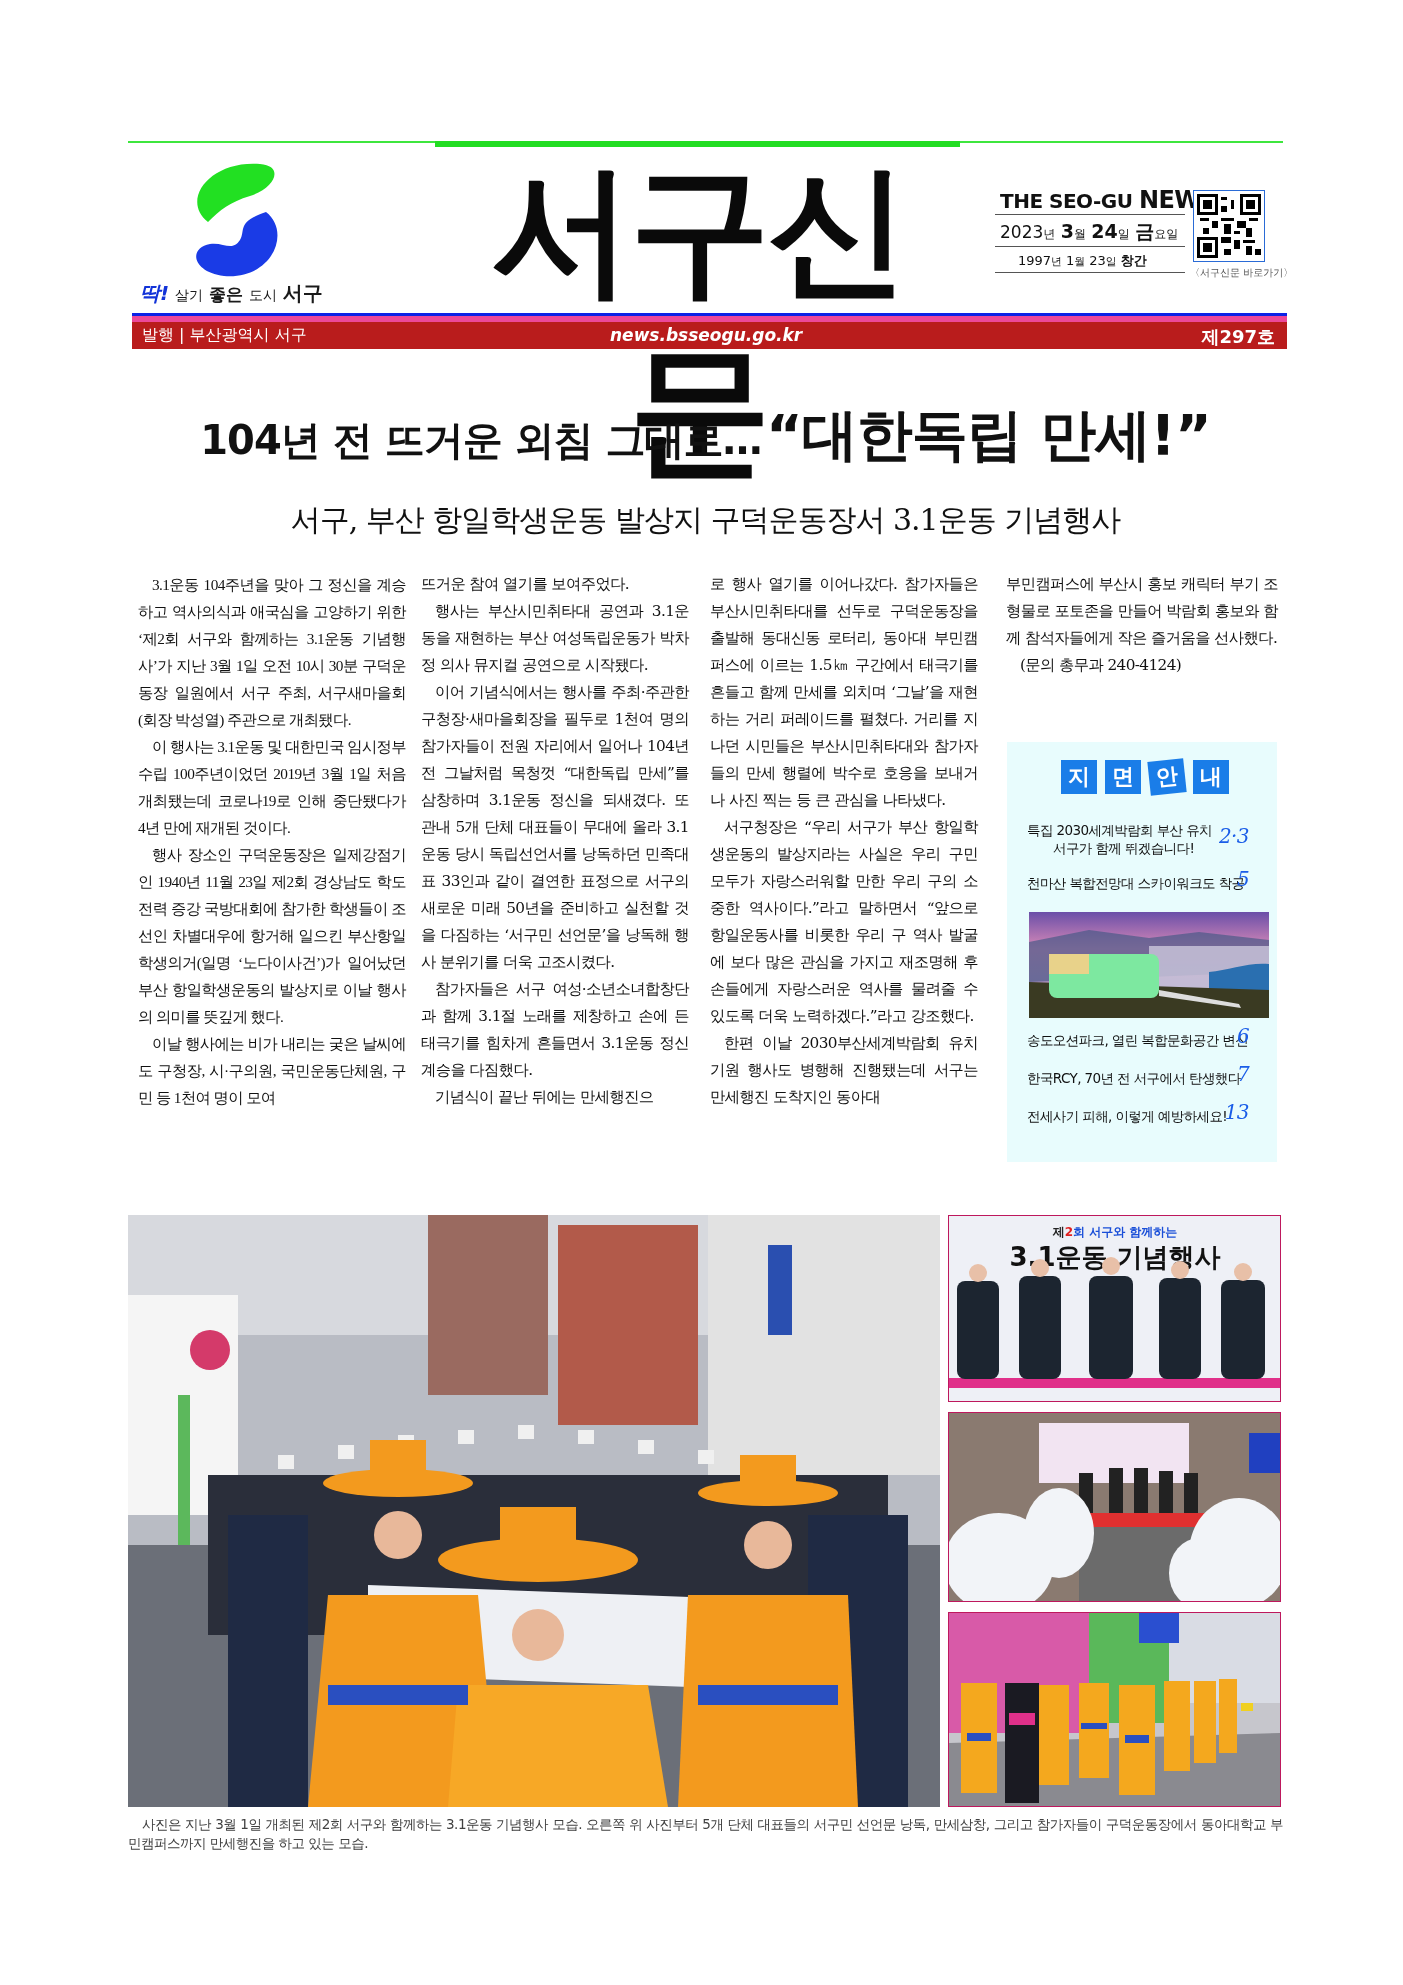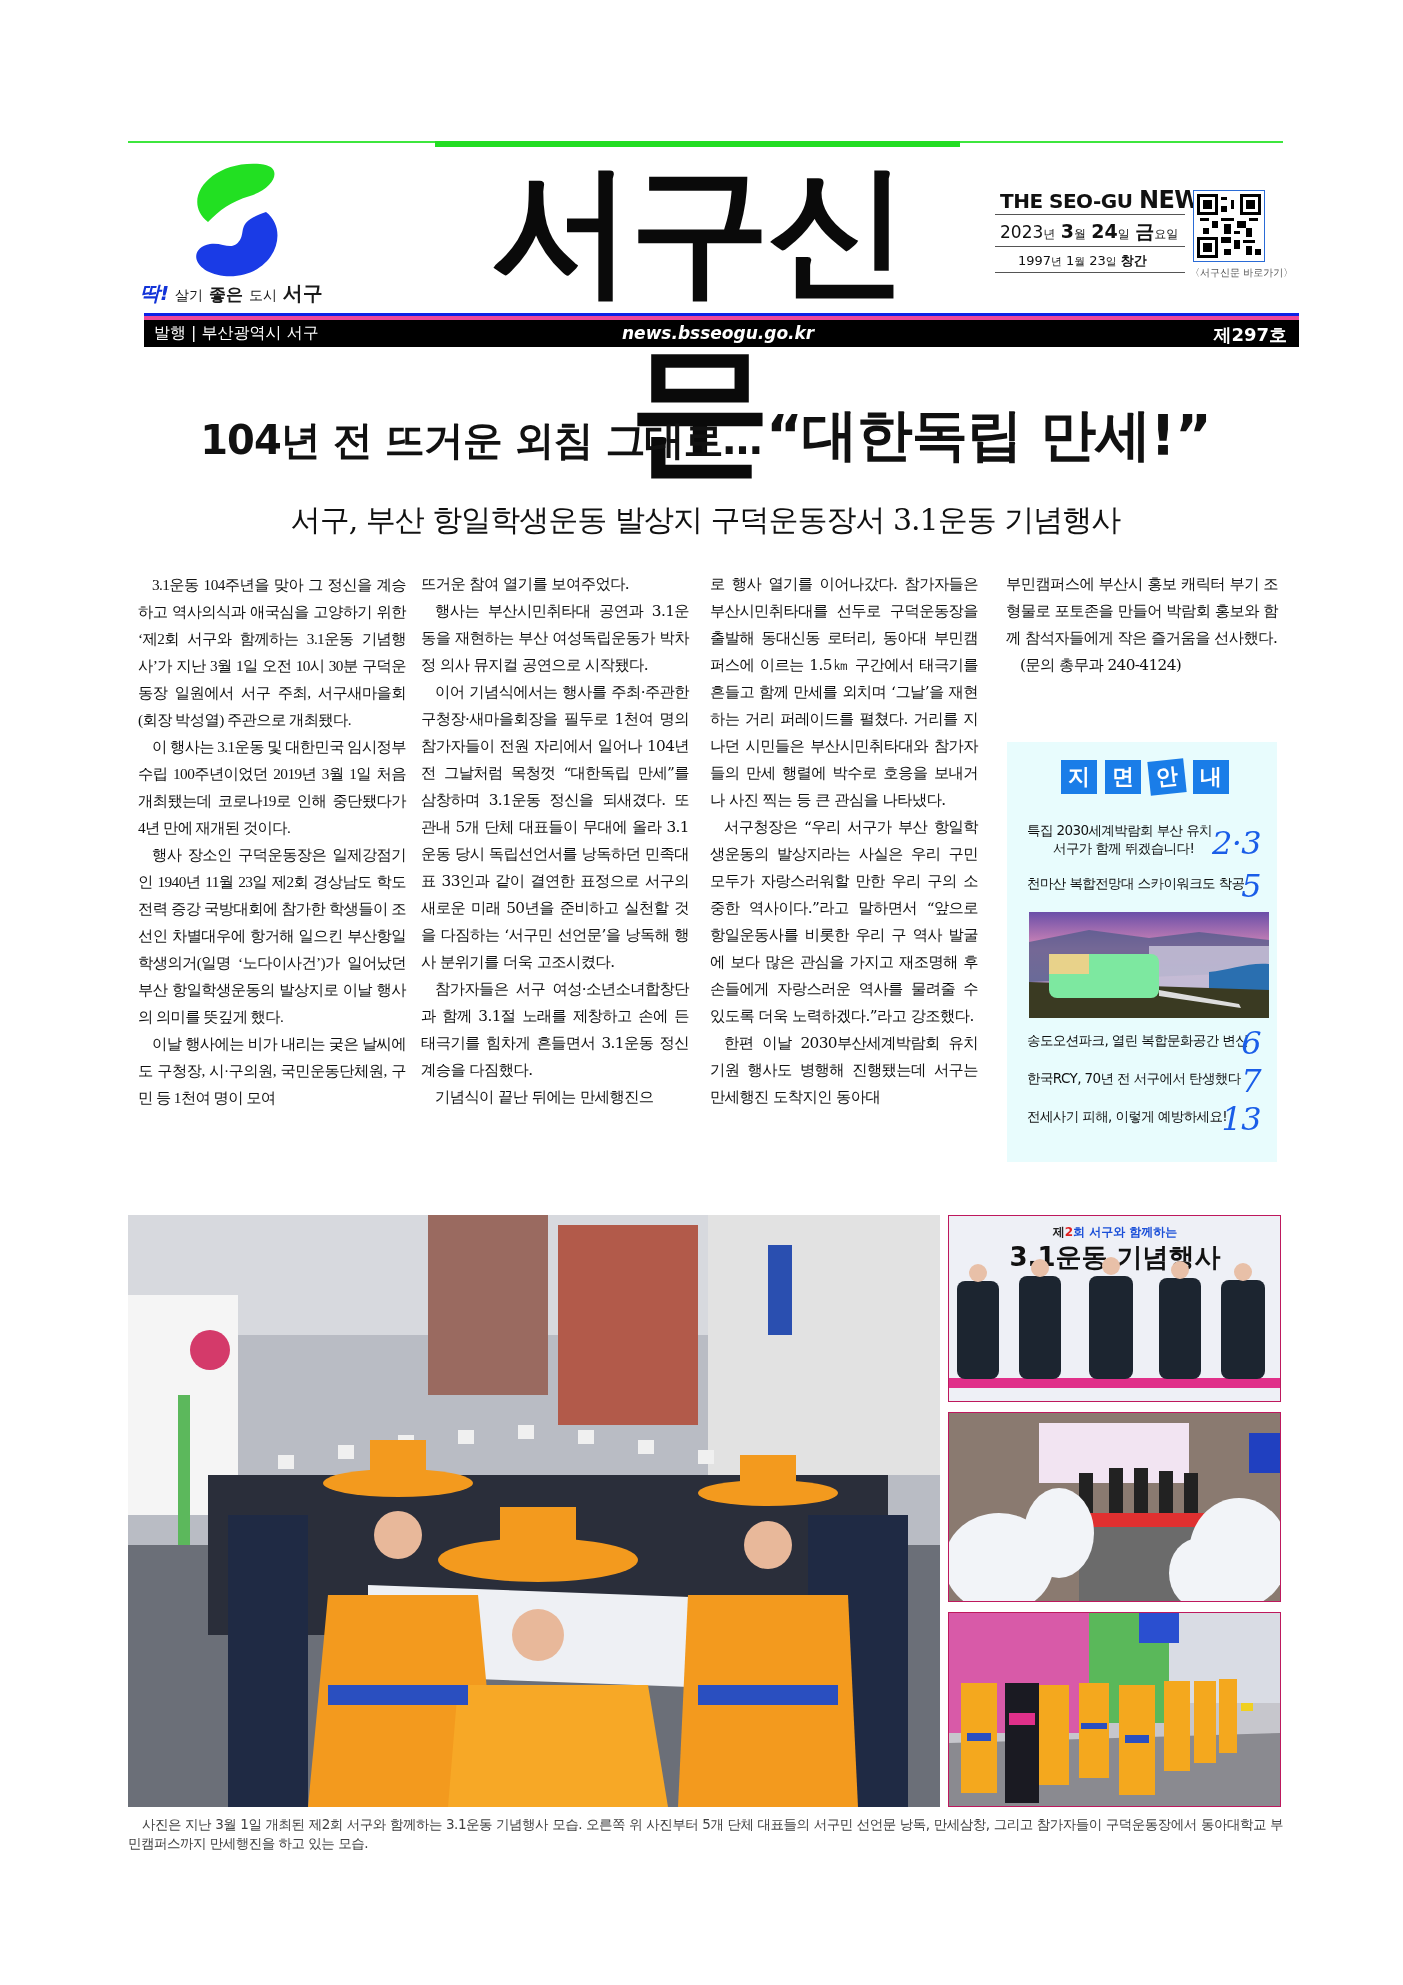--- a/index.html
+++ b/index.html
@@ -17,21 +17,21 @@
   .eng-title { left: 1000px; top: 186px; font-size: 20px; font-weight: bold; letter-spacing: -0.5px; white-space: nowrap; }
   .eng-title .news { font-size: 24px; }
   .meta-line { left: 995px; width: 190px; height: 1px; background: #555; }
   .date-line { left: 1000px; top: 219px; font-size: 17px; white-space: nowrap; }
   .date-line b { font-size: 19px; }
   .date-line small { font-size: 12px; }
   .founded-line { left: 1018px; top: 252px; font-size: 13px; white-space: nowrap; }
   .qr { left: 1193px; top: 190px; width: 72px; height: 72px; border: 1px solid #2a6bd6; background: #fff; padding: 3px; box-sizing: border-box; }
   .qr-label { left: 1190px; top: 266px; font-size: 10px; color: #555; white-space: nowrap; }
 
-  .blue-bar { left: 144px; top: 316px; width: 1155px; height: 27px; background: #000000; border-top: 4px solid #ec4899; box-shadow: 0 -3px 0 #0c22e6; }
+  .blue-bar { left: 132px; top: 316px; width: 1155px; height: 27px; background: #b91c1c; border-top: 6px solid #ec4899; box-shadow: 0 -3px 0 #0c22e6; }
   .blue-bar span { position: absolute; top: 3px; color: #fff; font-size: 16px; white-space: nowrap; }
   .bar-publisher { left: 10px; }
   .bar-url { left: 478px; font-weight: bold; font-style: italic; font-size: 17px !important; }
   .bar-issue { right: 12px; font-weight: bold; font-size: 18px !important; }
 
   
   .headline { left: 128px; top: 398px; width: 1155px; text-align: center; white-space: nowrap; font-weight: bold; letter-spacing: -1px; }
   .headline .part1 { font-size: 40px; }
   .headline .quote { font-size: 56px; }
   .subhead { left: 128px; top: 500px; width: 1155px; text-align: center; font-size: 30px; letter-spacing: -1px; white-space: nowrap; font-family: "DejaVu Serif", "Liberation Serif", serif; }
@@ -45,21 +45,21 @@
   .col3 { left: 710px; }
   .col4 { left: 1006px; width: 272px; }
 
   
   .index-box { left: 1007px; top: 742px; width: 270px; height: 420px; background: #e8fcfd; }
   .index-title { position: absolute; left: 54px; top: 18px; display: flex; gap: 8px; }
   .index-title span { display: inline-block; width: 36px; height: 34px; background: #1a7de8; color: #fff; font-weight: bold; font-size: 22px; text-align: center; line-height: 34px; }
   .index-title span.tilt { transform: rotate(-6deg); }
   .idx-item { position: absolute; left: 20px; width: 240px; font-size: 13.5px; letter-spacing: -0.6px; white-space: nowrap; }
   .idx-item .txt { display: inline-block; }
-  .idx-page { position: absolute; right: 6px; font-family: "DejaVu Serif", "Liberation Serif", serif; font-style: italic; color: #1a5de8; font-size: 32px; }
+  .idx-page { position: absolute; right: 18px; font-family: "DejaVu Serif", "Liberation Serif", serif; font-style: italic; color: #1a5de8; font-size: 20px; }
   .idx-photo { position: absolute; left: 22px; top: 170px; width: 240px; height: 106px; overflow: hidden; }
 
   
   .photo-main { left: 128px; top: 1215px; width: 812px; height: 592px; overflow: hidden; }
   .photo-side { left: 948px; width: 333px; overflow: hidden; border: 1px solid #be185d; box-sizing: border-box; }
   .ps1 { top: 1215px; height: 187px; }
   .ps2 { top: 1412px; height: 190px; }
   .ps3 { top: 1612px; height: 195px; }
   .caption { left: 128px; top: 1815px; width: 1155px; font-size: 13.5px; line-height: 19px; color: #404040; letter-spacing: -0.5px; text-indent: 14px; text-align: justify; }
 </style>

